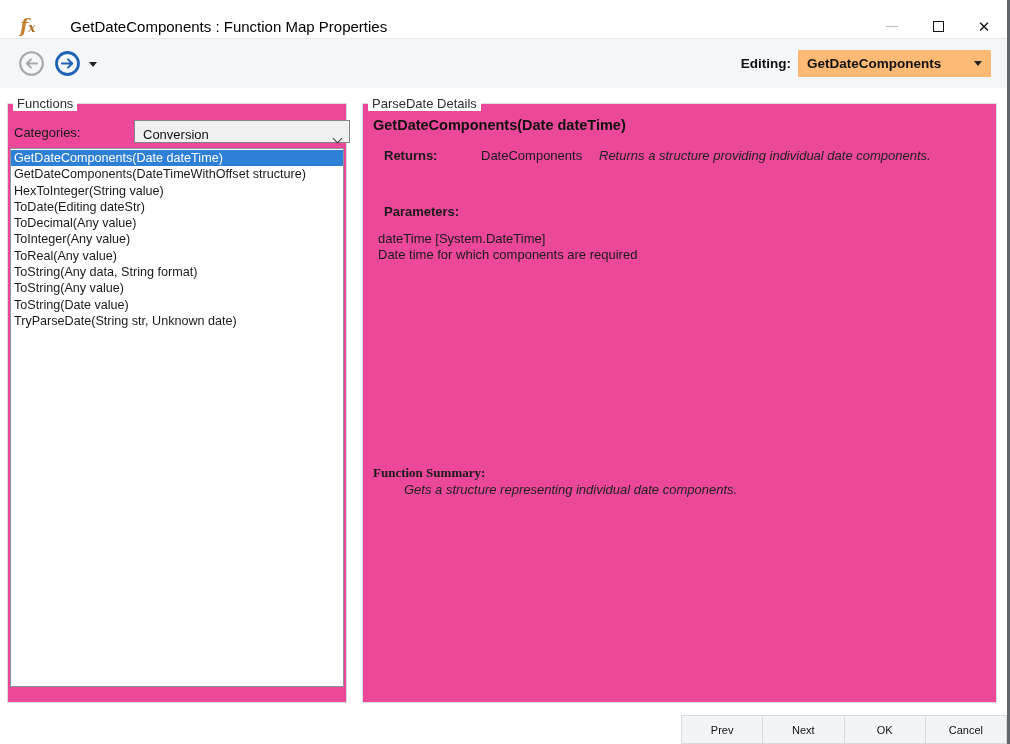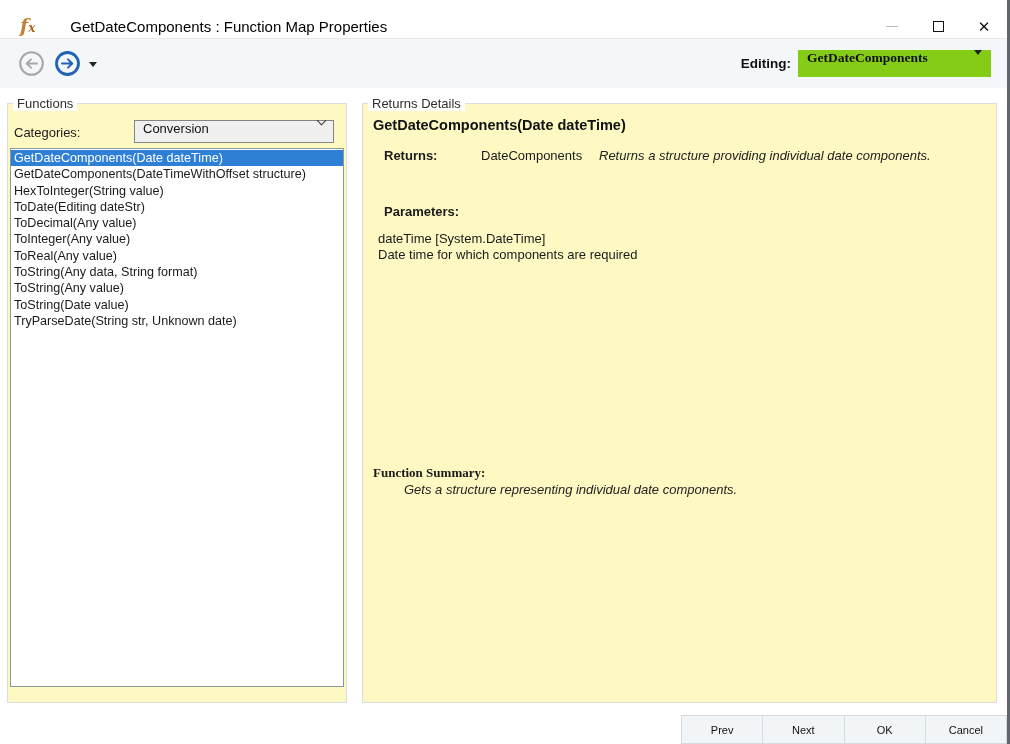--- a/index.html
+++ b/index.html
@@ -35,43 +35,43 @@
     display:flex; align-items:center; padding:0 10px;
   }
   .nav-btn { display:flex; align-items:center; justify-content:center; width:30px; height:30px; margin-left:6px; }
   .nav-caret {
     width:0; height:0; margin-left:7px; margin-top:2px;
     border-left:4px solid transparent; border-right:4px solid transparent; border-top:5px solid #222;
   }
   .editing-group { margin-left:auto; display:flex; align-items:center; margin-right:6px; }
   .editing-label { font-size:13.5px; font-weight:bold; color:#111; margin-right:7px; }
   .editing-combo {
-    width:193px; height:27px; background:#84cc16; display:flex; 
-    padding:0 9px; cursor:default;font-family:Liberation Serif, serif;
+    width:193px; height:27px; background:#fdba74; display:flex; align-items:center;
+    padding:0 9px; cursor:default;
   }
   .editing-combo .value { font-size:13.5px; font-weight:bold; color:#111; flex:1; }
   .combo-caret {
     width:0; height:0;
     border-left:4px solid transparent; border-right:4px solid transparent; border-top:5px solid #222;
   }
 
   
-  .groupbox { position:absolute; border:1px solid #dadde1; background:#fef9c3; }
+  .groupbox { position:absolute; border:1px solid #dadde1; background:#ec4899; }
   .groupbox > .gb-label {
     position:absolute; top:-8px; left:5px; background:#fff; padding:0 4px;
     font-size:13px; color:#2f2f2f; line-height:15px;
   }
   .gb-functions { left:7px;  top:103px; width:340px; height:600px; }
   .gb-details   { left:362px; top:103px; width:635px; height:600px; }
 
   
   .cat-label { position:absolute; left:6px; top:21px; font-size:13px; color:#1a1a1a; }
   .cat-combo {
-    position:absolute; left:126px; top:16px; width:200px; height:23px;
-    background:#f0f0f0; border:1px solid #858585; display:flex; align-items:flex-start; padding:0 8px;
+    position:absolute; left:126px; top:16px; width:216px; height:23px;
+    background:#f0f0f0; border:1px solid #858585; display:flex; align-items:flex-end; padding:0 8px;
   }
   .cat-combo .value { flex:1; font-size:13px; color:#111; }
   .chevron-down {
     width:7px; height:7px; border-right:1.6px solid #3c3c3c; border-bottom:1.6px solid #3c3c3c;
     transform:rotate(45deg); margin-top:-4px;
   }
   .function-list {
     position:absolute; left:2px; top:44px; width:334px; height:539px;
     background:#fff; border:1px solid #8f969d; overflow:hidden; padding-top:1px;
   }
@@ -159,21 +159,21 @@
         <div class="list-item">ToInteger(Any value)</div>
         <div class="list-item">ToReal(Any value)</div>
         <div class="list-item">ToString(Any data, String format)</div>
         <div class="list-item">ToString(Any value)</div>
         <div class="list-item">ToString(Date value)</div>
         <div class="list-item">TryParseDate(String str, Unknown date)</div>
       </div>
   </div>
 
   <div class="groupbox gb-details">
-    <span class="gb-label">Returns Details</span>
+    <span class="gb-label">ParseDate Details</span>
     <div class="fd-heading">GetDateComponents(Date dateTime)</div>
     <div class="fd-returns">
       <span class="lbl">Returns:</span>
       <span class="typ">DateComponents</span>
       <span class="dsc">Returns a structure providing individual date components.</span>
     </div>
     <div class="fd-params-label">Parameters:</div>
     <div class="fd-param">
       <div>dateTime [System.DateTime]</div>
       <div>Date time for which components are required</div>

